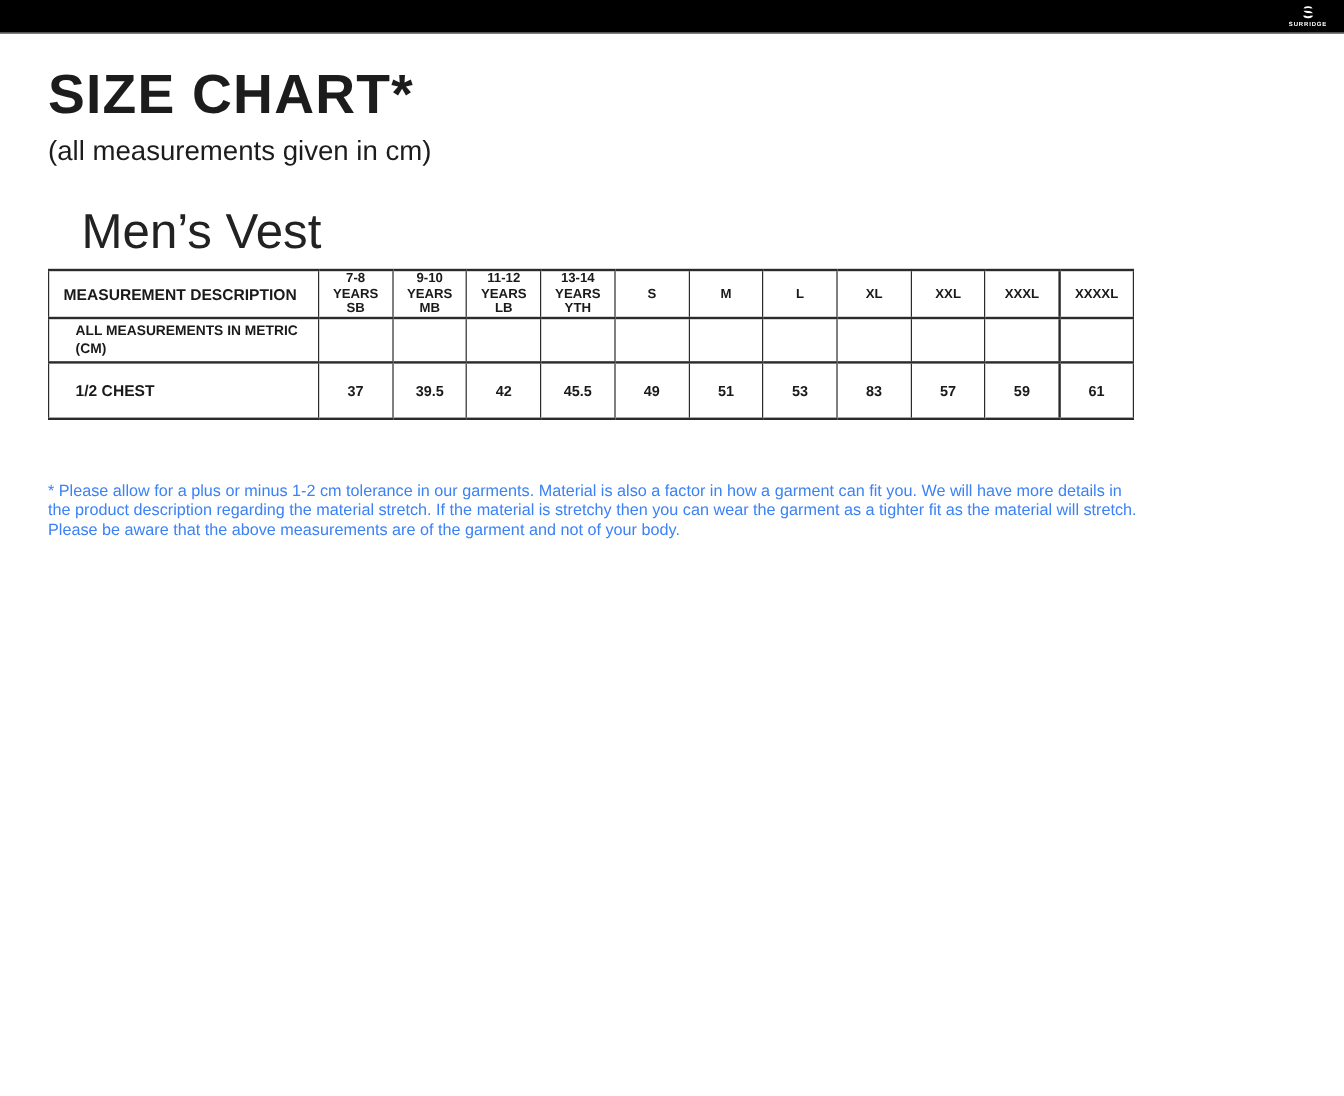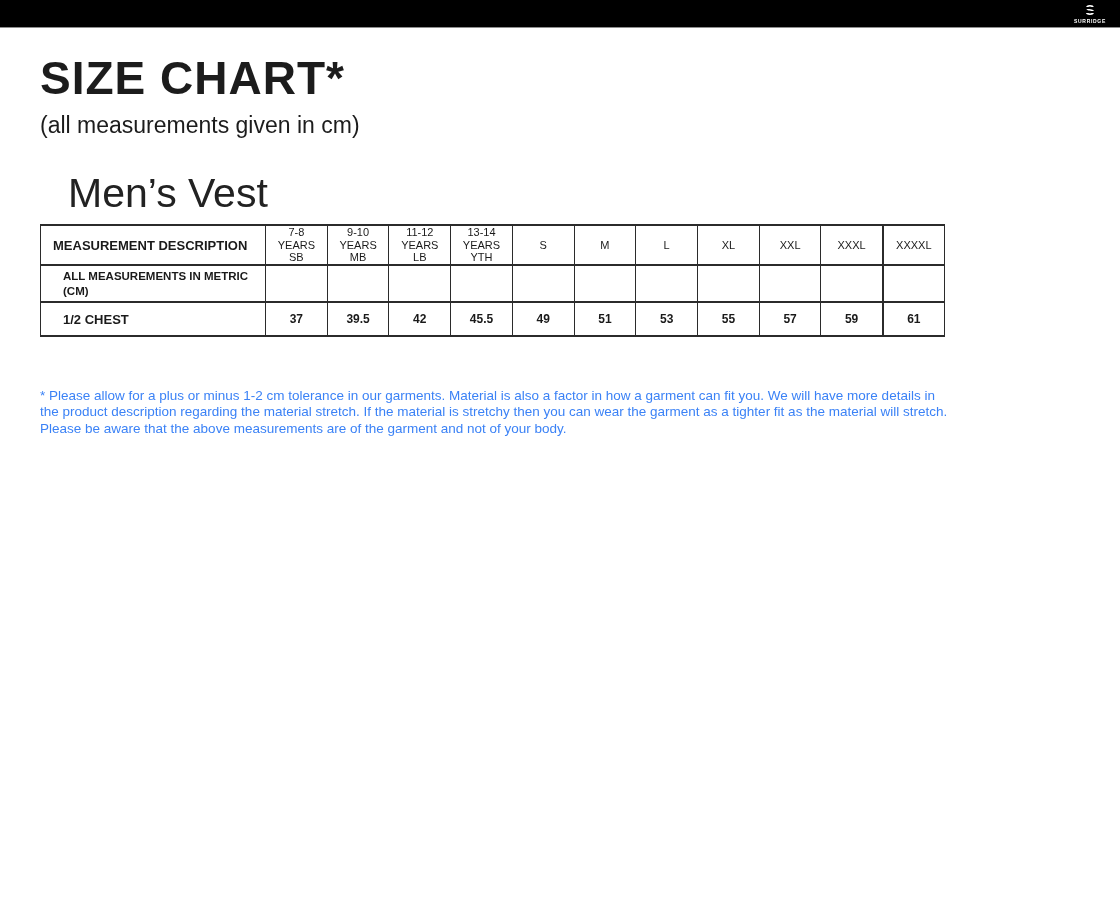--- a/index.html
+++ b/index.html
@@ -98,40 +98,40 @@
     border-top-width: 2px;
     border-bottom-width: 2px;
     text-align: center;
     vertical-align: middle;
     color: #1a1a1a;
     background: #ffffff;
   }
   table.size-chart col.desc-col { width: 225px; }
   table.size-chart th.size-head {
     font-size: 11px;
-    font-weight: 400;
+    font-weight: 700;
     line-height: 1.15;
     white-space: pre-line;
     height: 40px;
   }
   table.size-chart th.desc-head {
     font-size: 13px;
     font-weight: 700;
     text-align: left;
     padding-left: 12px;
   }
   table.size-chart td.desc-cell {
     text-align: left;
     padding-left: 22px;
     padding-right: 6px;
     font-weight: 700;
   }
   tr.metric-row td { height: 37px; font-size: 11px; }
   tr.metric-row td.desc-cell { font-size: 11.5px; line-height: 1.25; }
-  tr.value-row td { height: 34px; font-size: 12px; font-weight: 700; }
+  tr.value-row td { height: 47px; font-size: 12px; font-weight: 700; }
   tr.value-row td.desc-cell { font-size: 13px; }
   table.size-chart .heavy-left { border-left-width: 2px; }
 
   
   .footnote {
     margin-top: 51px;
     width: 908px;
     font-size: 13.5px;
     line-height: 16.3px;
     color: #3b82f6;
@@ -214,21 +214,21 @@
       </tr>
       <tr class="value-row">
         <td class="desc-cell">1/2 CHEST</td>
         <td>37</td>
         <td>39.5</td>
         <td>42</td>
         <td>45.5</td>
         <td>49</td>
         <td>51</td>
         <td>53</td>
-        <td>55</td>
+        <td>83</td>
         <td>57</td>
         <td>59</td>
         <td class="heavy-left">61</td>
       </tr>
     </tbody>
   </table>
 
   <p class="footnote">* Please allow for a plus or minus 1-2 cm tolerance in our garments. Material is also a factor in how a garment can fit you. We will have more details in the product description regarding the material stretch.  If the material is stretchy then you can wear the garment as a tighter fit as the material will stretch.  Please be aware that the above measurements are of the garment and not of your body.</p>
 
 </main>

